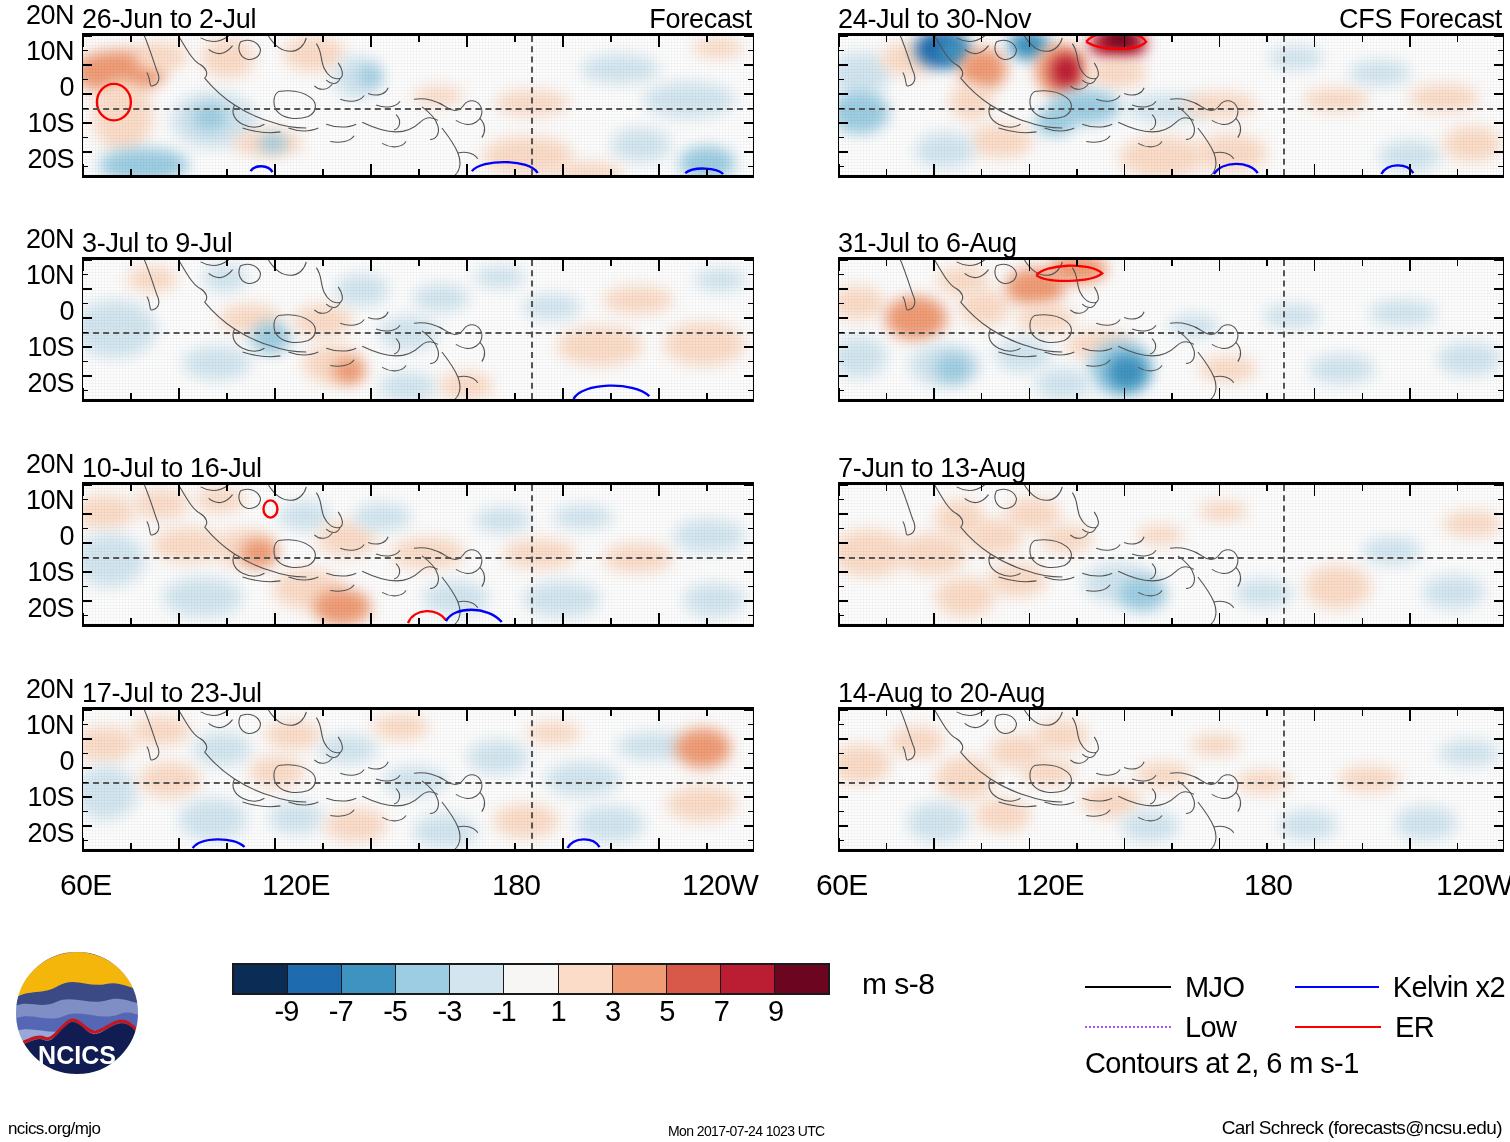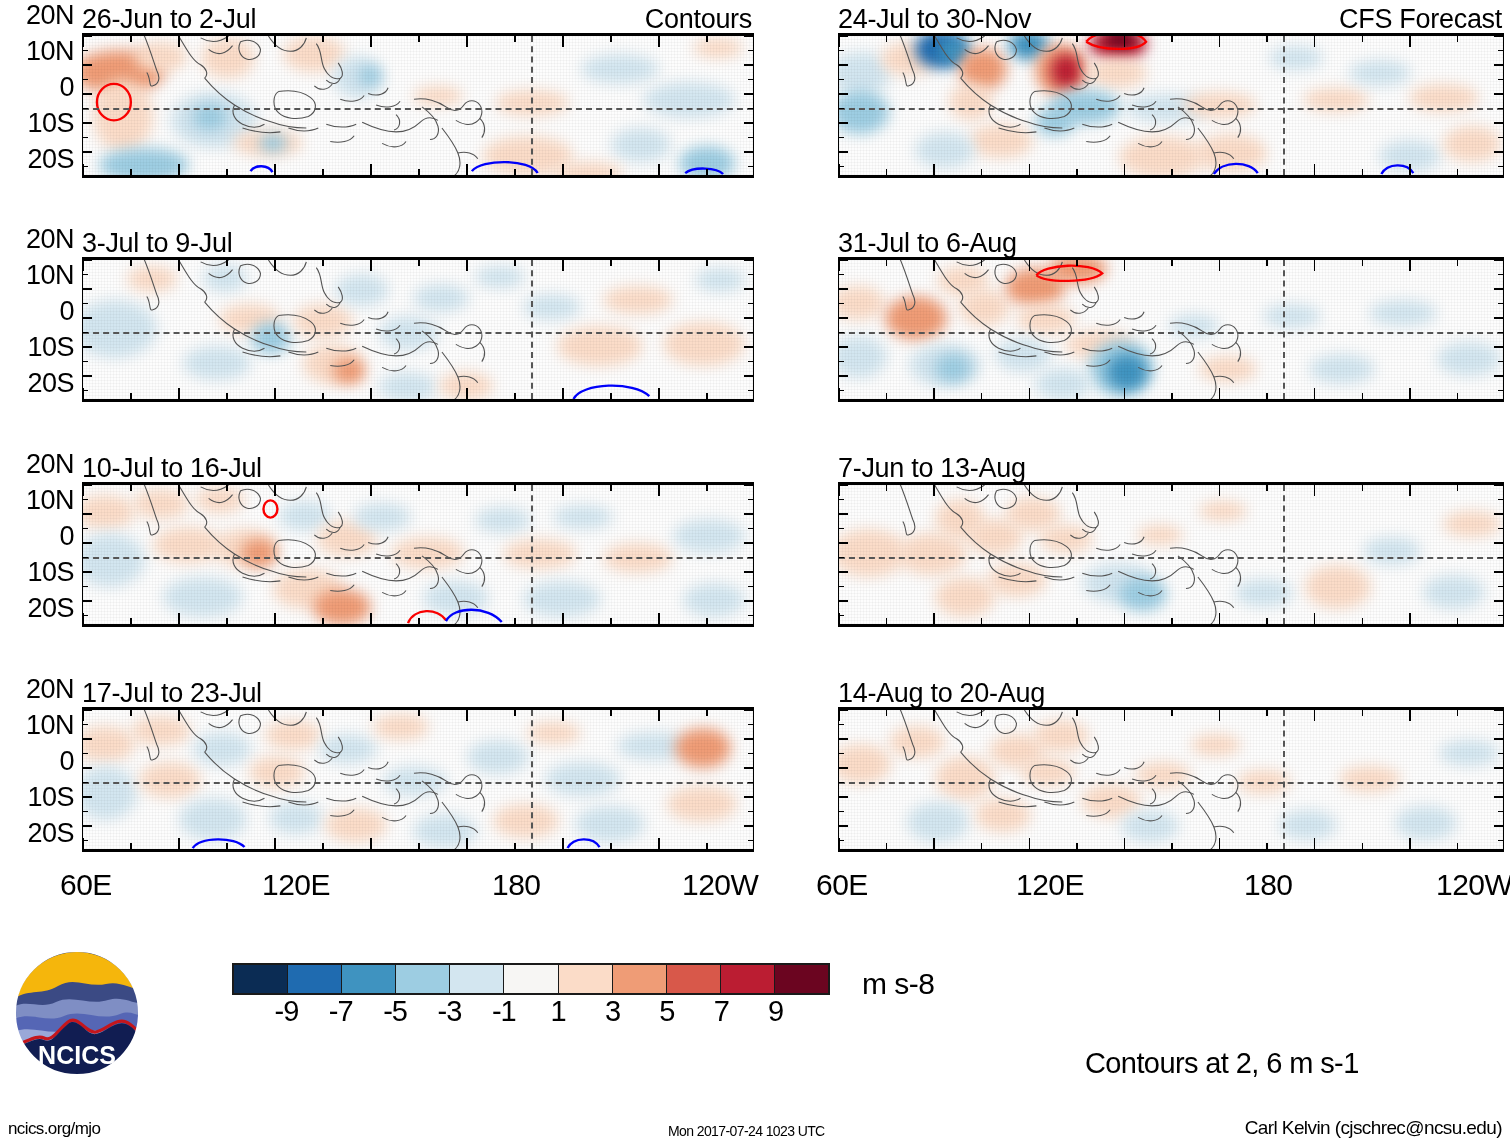--- a/index.html
+++ b/index.html
@@ -109,21 +109,21 @@
   }
   .shade-layer { position:absolute; left:0; top:0; width:100%; height:100%; }
 </style>
 </head>
 <body>
 
 <div class="grid">
 
   <div class="panel" style="left:82px; top:8px; width:672px; height:170px;">
     <div class="panel-title">26-Jun to 2-Jul</div>
-    <div class="panel-corner">Contours</div>
+    <div class="panel-corner">Forecast</div>
     <div class="plotbox" style="width:672px; height:145px;">
       <div class="shade-layer">
         <div class="blob" style="left:-10px;  top:14px; width:92px;  height:44px; background:#ef9c76;"></div>
         <div class="blob" style="left:10px;   top:44px; width:60px;  height:72px; background:#fbdcc8;"></div>
         <div class="blob" style="left:52px;   top:6px;  width:52px;  height:30px; background:#fbdcc8;"></div>
         <div class="blob" style="left:118px;  top:2px;  width:54px;  height:40px; background:#fbdcc8;"></div>
         <div class="blob" style="left:200px;  top:0px;  width:62px;  height:36px; background:#fbdcc8;"></div>
         <div class="blob" style="left:88px;   top:56px; width:86px;  height:56px; background:#d3e6f0;"></div>
         <div class="blob" style="left:110px;  top:68px; width:34px;  height:26px; background:#9dcde2;"></div>
         <div class="blob" style="left:250px;  top:20px; width:50px;  height:42px; background:#d3e6f0;"></div>
@@ -1119,18 +1119,40 @@
       <div class="cbar-tick-lab" style="left:326.2px;">1</div>
       <div class="cbar-tick-lab" style="left:380.5px;">3</div>
       <div class="cbar-tick-lab" style="left:434.9px;">5</div>
       <div class="cbar-tick-lab" style="left:489.3px;">7</div>
       <div class="cbar-tick-lab" style="left:543.6px;">9</div>
     </div>
   </div>
   <div class="units">m s-8</div>
 
 
+  <div class="llegend">
+    <div class="lrow">
+      <div class="lcell">
+        <span class="lswatch" style="border-top:2.6px solid #000000;"></span>
+        <span class="ltext">MJO</span>
+      </div>
+      <div class="lcell">
+        <span class="lswatch" style="border-top:2.6px solid #0000ff;"></span>
+        <span class="ltext">Kelvin x2</span>
+      </div>
+    </div>
+    <div class="lrow">
+      <div class="lcell">
+        <span class="lswatch" style="border-top:2.6px dotted #aa55ee;"></span>
+        <span class="ltext">Low</span>
+      </div>
+      <div class="lcell">
+        <span class="lswatch" style="border-top:2.6px solid #ff0000;"></span>
+        <span class="ltext">ER</span>
+      </div>
+    </div>
+  </div>
   <div class="contnote">Contours at 2, 6 m s-1</div>
 
   <div class="foot foot-left">ncics.org/mjo</div>
   <div class="foot foot-mid">Mon 2017-07-24 1023 UTC</div>
-  <div class="foot foot-right">Carl Kelvin (cjschrec@ncsu.edu)</div>
+  <div class="foot foot-right">Carl Schreck (forecasts@ncsu.edu)</div>
 </div>
 
 </body></html>

